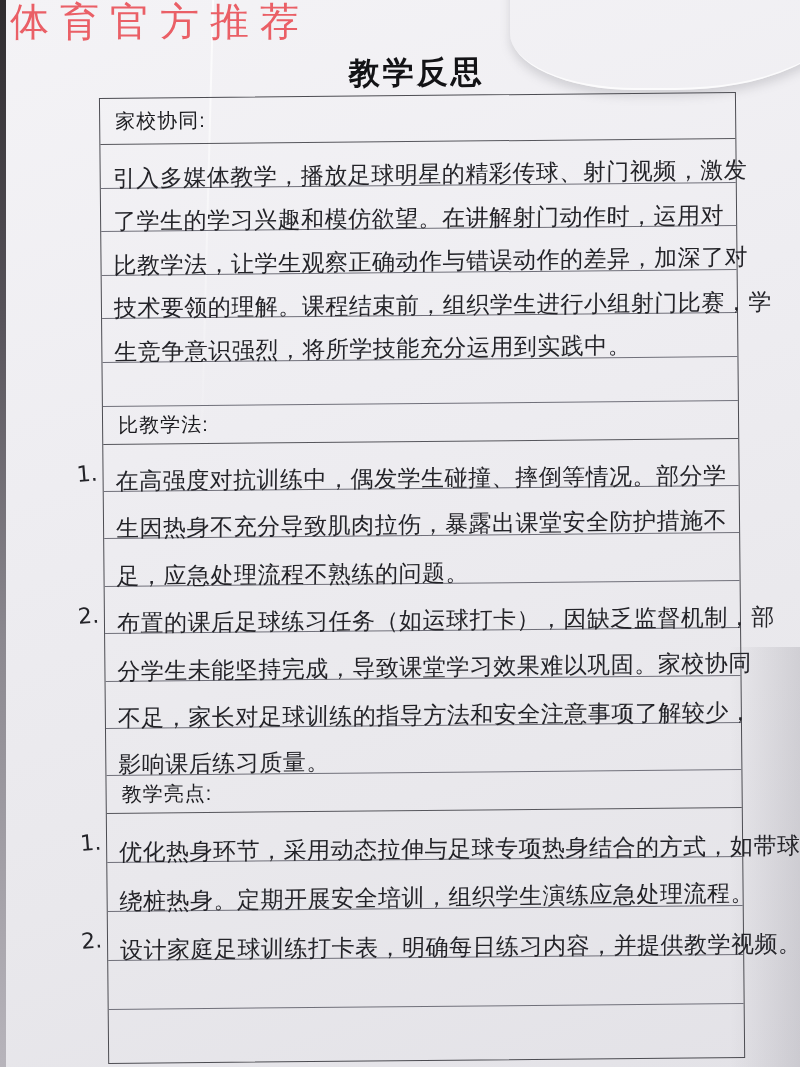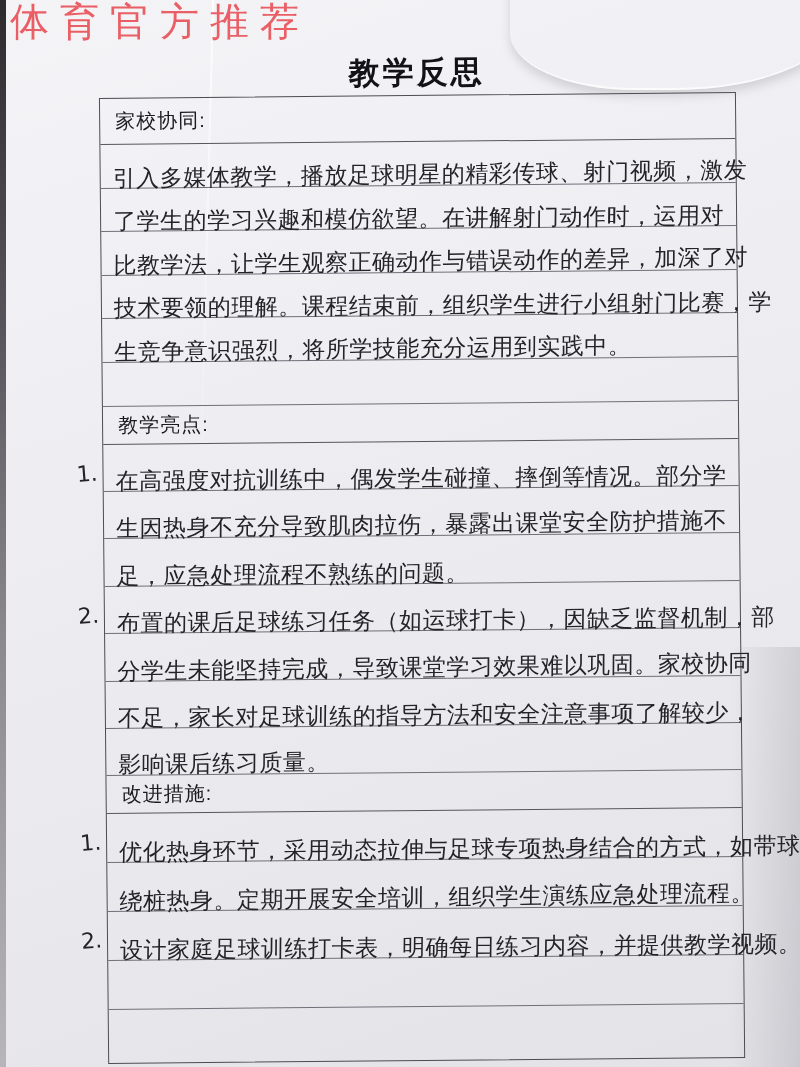--- a/index.html
+++ b/index.html
@@ -122,21 +122,21 @@
         <div class="line">
             <span class="hw">技术要领的理解。课程结束前，组织学生进行小组射门比赛，学</span>
           </div>
         <div class="line">
             <span class="hw">生竞争意识强烈，将所学技能充分运用到实践中。</span>
           </div>
         <div class="line"></div>
       </div>
 
       <div class="row-label mid">
-        <span>教学亮点:</span>
+        <span>比教学法:</span>
       </div>
       <div class="content c2">
         <div class="item">
           <span class="num">1.</span>
           <div class="line">
               <span class="hw">在高强度对抗训练中，偶发学生碰撞、摔倒等情况。部分学</span>
             </div>
           <div class="line">
               <span class="hw">生因热身不充分导致肌肉拉伤，暴露出课堂安全防护措施不</span>
             </div>
@@ -155,21 +155,21 @@
           <div class="line">
               <span class="hw">不足，家长对足球训练的指导方法和安全注意事项了解较少，</span>
             </div>
           <div class="line">
               <span class="hw">影响课后练习质量。</span>
             </div>
         </div>
       </div>
 
       <div class="row-label mid">
-        <span>改进措施:</span>
+        <span>教学亮点:</span>
       </div>
       <div class="content c3">
         <div class="item">
           <span class="num">1.</span>
           <div class="line">
               <span class="hw">优化热身环节，采用动态拉伸与足球专项热身结合的方式，如带球</span>
             </div>
           <div class="line">
               <span class="hw">绕桩热身。定期开展安全培训，组织学生演练应急处理流程。</span>
             </div>

